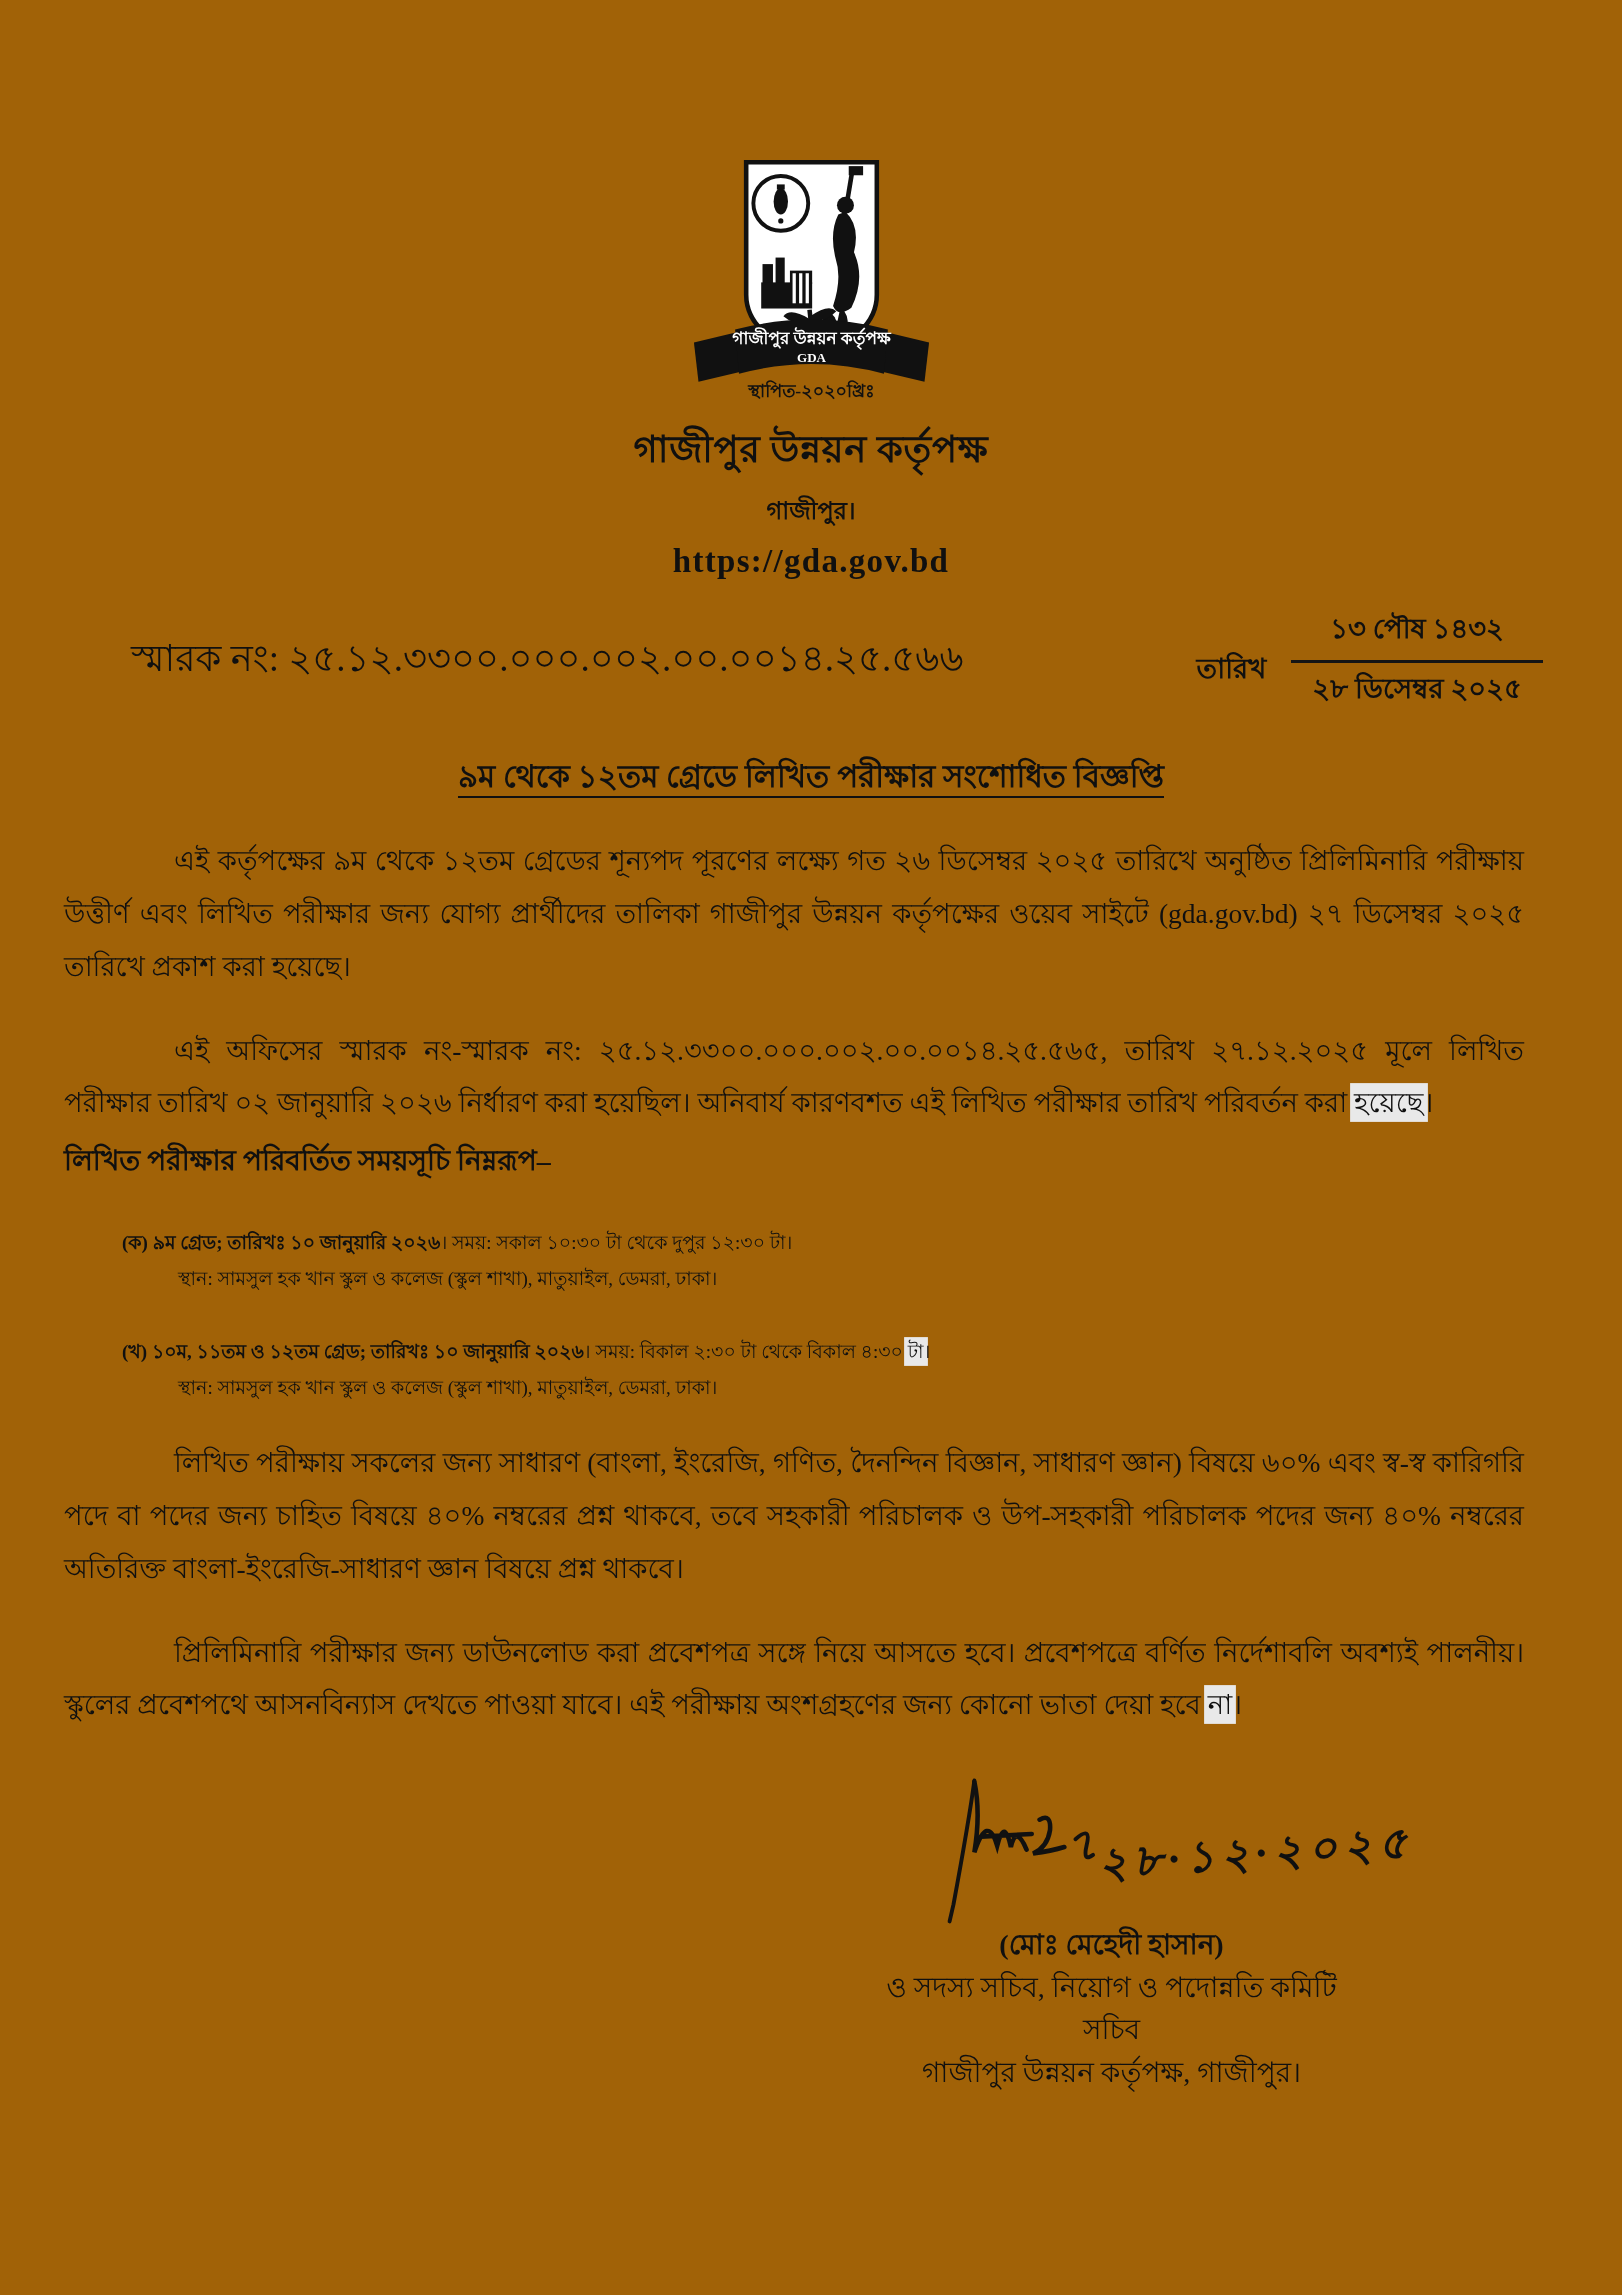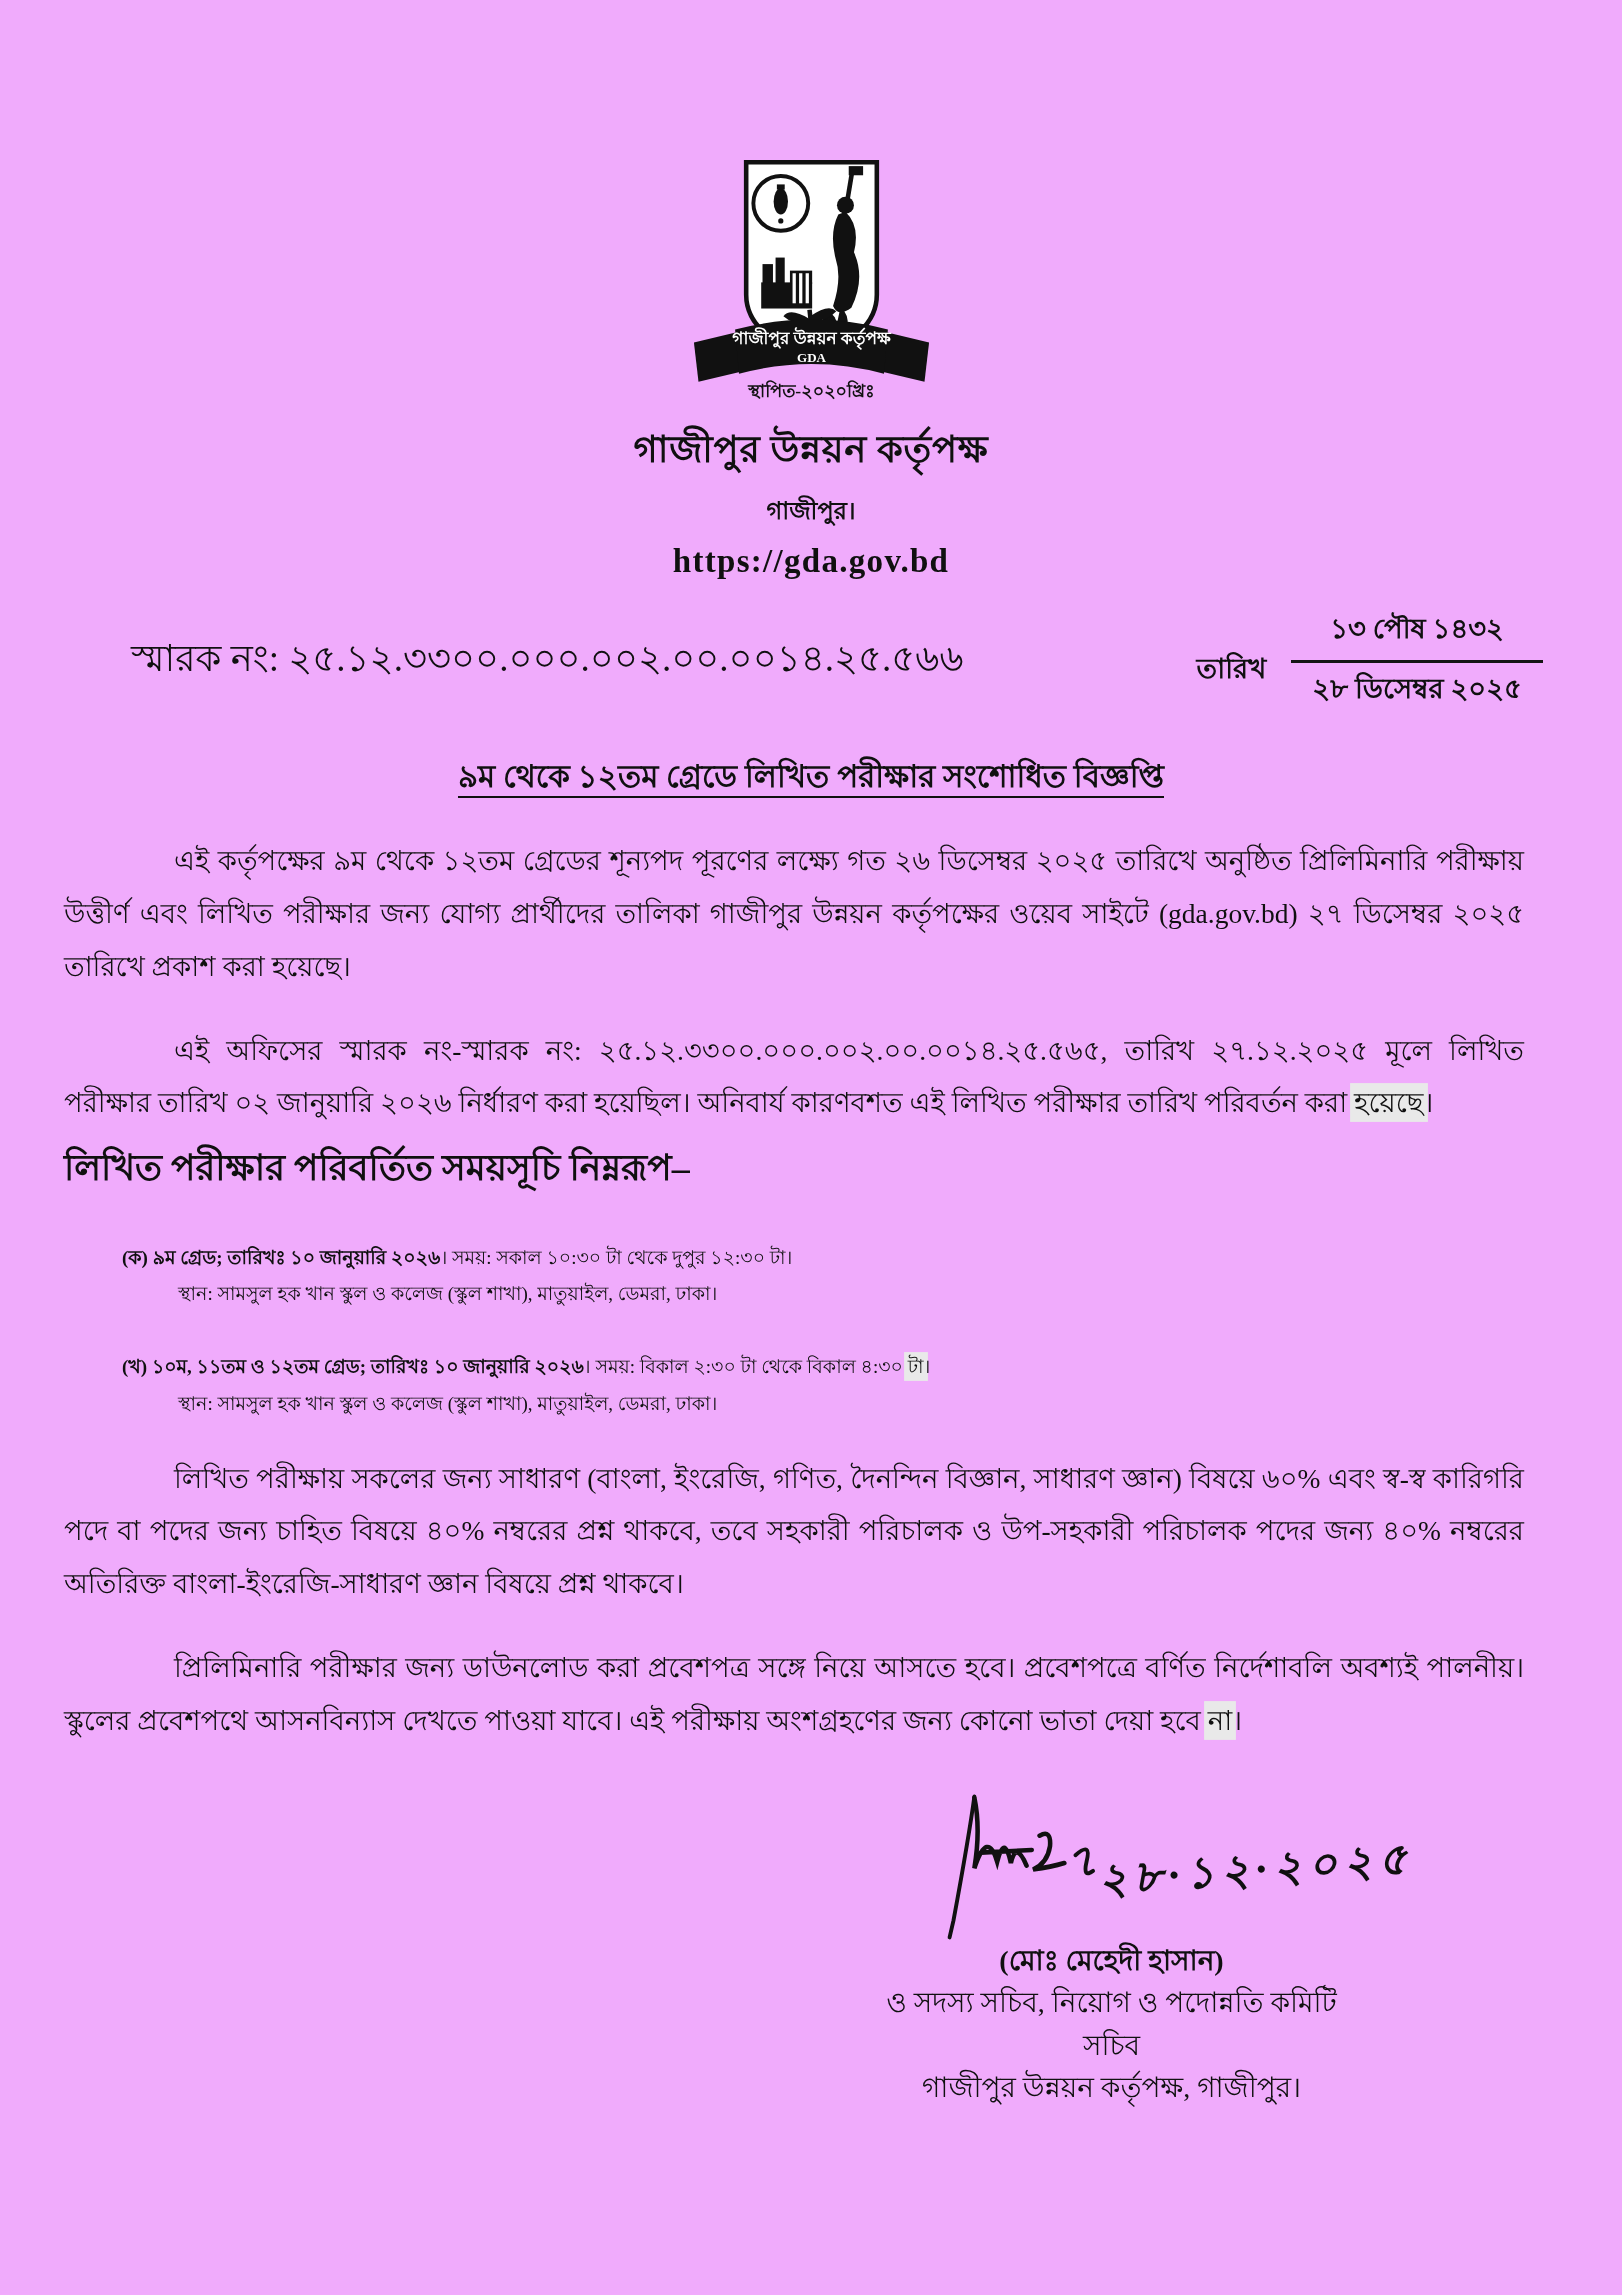--- a/index.html
+++ b/index.html
@@ -1,21 +1,21 @@
 <!DOCTYPE html>
 <html style="font-size:10.5px"><head>
 <meta charset="utf-8">
 <style>
   * { margin:0; padding:0; box-sizing:border-box; }
   html,body { background:#d8d8d8; }
   .page {
     position:relative;
     width:1622px; height:2295px;
     margin:0 auto;
-    background:#f0abfc;
+    background:#a16207;
     color:#101010;
     font-family:"Liberation Serif","DejaVu Serif",serif;
     overflow:hidden;
   }
   
   .crest-wrap { padding-top:154px; text-align:center; }
   .crest-svg { display:block; margin:0 auto; }
   .org-name   { font-size:37px; font-weight:bold; margin-top:3.9px; letter-spacing:0.7px; }
   .org-place  { font-size:24px; font-weight:bold; margin-top:9.2px; }
   .org-site   { font-size:33px; font-weight:bold; margin-top:11px; letter-spacing:1.3px; }
@@ -35,21 +35,21 @@
     margin-top:38px; text-align:center;
     font-size:31px; font-weight:bold;
     text-decoration:underline; text-underline-offset:9.2px; text-decoration-thickness:2px;
   }
   
   .body-col { margin:0 98px 0 64px; }
   .para {
     font-size:27.5px; line-height:1.92; text-align:justify;
     text-indent:110px; margin-top:31px;
   }
-  .schedule-heading { margin-top:3.9px; font-size:36px; font-weight:bold; text-indent:0; }
+  .schedule-heading { margin-top:3.9px; font-size:28px; font-weight:bold; text-indent:0; }
   .hl { background:#e9e9e9; box-shadow:0 0 0 3.9px #e9e9e9; }
   .item { margin-top:37px; margin-left:58px; font-size:19px; line-height:1.9; }
   .item .venue-line { margin-left:56px; }
   .item .b { font-weight:bold; }
   
   .sig-block {
     width:641px; margin:42px 92px 0 auto;
     text-align:center; position:relative;
   }
   .sig-row { position:relative; height:150px; }

